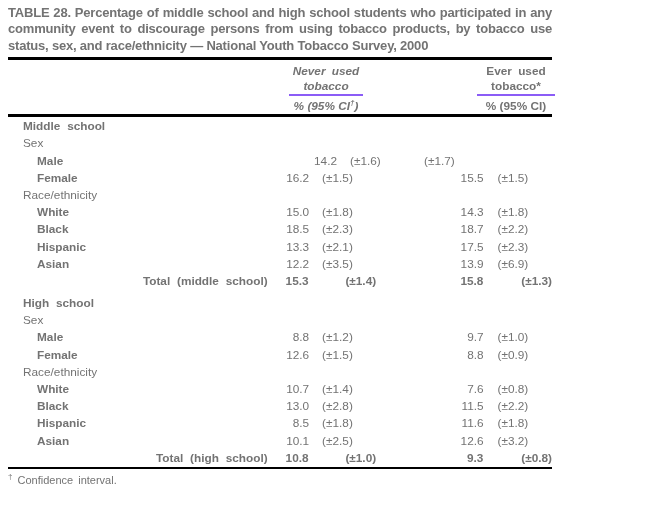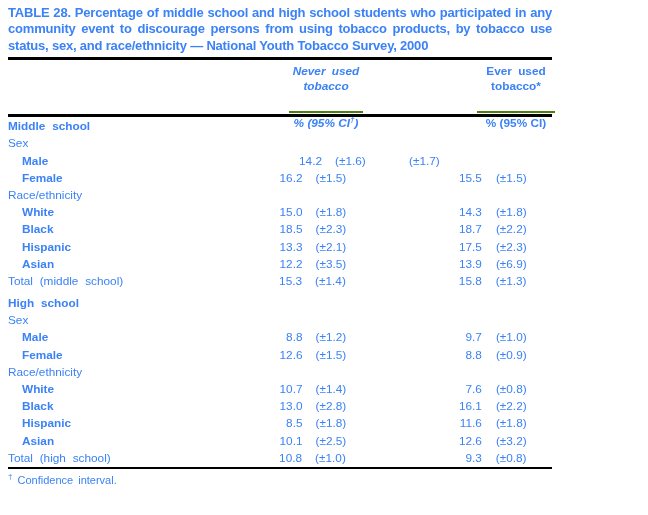--- a/index.html
+++ b/index.html
@@ -2,52 +2,52 @@
 <html><head>
 <meta charset="utf-8">
 <style>
   html, body { margin: 0; padding: 0; background: #ffffff; }
   .page {
     position: relative;
     width: 560px;
     height: 515px;
     box-sizing: border-box;
     background: #ffffff;
-    color: #3b82f6;
+    color: #737373;
     font-family: "Liberation Sans", sans-serif;
     padding: 5px 8px 0 8px;
     overflow: hidden;
   }
   
   .title { font-weight: bold; font-size: 13px; line-height: 16.4px; letter-spacing: -0.2px; }
   .title-line { text-align: justify; text-align-last: justify; }
   .title-line:last-child { text-align-last: left; }
   
   .rule { background: #000000; width: 100%; }
   .rule.thick { height: 3px; }
   .rule.bottom { height: 2.5px; }
   .rule.top-rule { margin-top: 3px; }
   
   .header { position: relative; height: 54px; font-weight: bold; font-size: 11.8px; }
   .spanner { position: absolute; top: 4px; text-align: center; white-space: nowrap; }
   .spanner-never { left: 258px; width: 120px; font-style: italic; }
   .spanner-ever  { left: 448px; width: 120px; }
   .sp-line { line-height: 14.5px; word-spacing: 3px; }
-  .underlined { display: inline-block; border-bottom: 2px solid #4d7c0f; padding: 0 14px 18px 14px; }
+  .underlined { display: inline-block; border-bottom: 2px solid #8b5cf6; padding: 0 14px 1px 14px; }
   .sp-ci { margin-top: 3px; line-height: 14px; }
   .sp-ci sup { font-size: 8px; line-height: 0; }
   
   .rows { padding-top: 1px; }
   .row { display: flex; height: 17.2px; line-height: 17.2px; font-size: 11.8px; white-space: nowrap; }
   .row.gap { margin-top: 5px; }
   .cell { overflow: visible; }
-  .cell.label { width: 269px; word-spacing: 3.5px; }
+  .cell.label { width: 269px; word-spacing: 3.5px; margin-left: 15px; }
   .row.item .cell.label { padding-left: 14px; width: 255px; font-weight: bold; }
   .row.section .cell.label { font-weight: bold; }
-  .row.total .cell { font-weight: normal; }
+  .row.total .cell { font-weight: bold; text-align: right; }
   .cell.n1 { width: 45px; text-align: right; }
   .cell.c1 { width: 73px; padding-left: 13px; box-sizing: border-box; }
   .cell.n2 { width: 118px; text-align: right; }
   .cell.c2 { width: 74px; padding-left: 14px; box-sizing: border-box; }
   
   .footnotes { margin-top: 4px; font-size: 11px; line-height: 15.5px; word-spacing: 2px; }
   .footnote .it { font-style: italic; }
   .footnote .marker-sup { font-size: 8px; vertical-align: super; line-height: 0; }
 </style>
 </head>
@@ -187,21 +187,21 @@
     <div class="cell label">White</div>
     <div class="cell n1">10.7</div>
     <div class="cell c1">(±1.4)</div>
     <div class="cell n2">7.6</div>
     <div class="cell c2">(±0.8)</div>
   </div>
       <div class="row item">
     <div class="cell label">Black</div>
     <div class="cell n1">13.0</div>
     <div class="cell c1">(±2.8)</div>
-    <div class="cell n2">16.1</div>
+    <div class="cell n2">11.5</div>
     <div class="cell c2">(±2.2)</div>
   </div>
       <div class="row item">
     <div class="cell label">Hispanic</div>
     <div class="cell n1">8.5</div>
     <div class="cell c1">(±1.8)</div>
     <div class="cell n2">11.6</div>
     <div class="cell c2">(±1.8)</div>
   </div>
       <div class="row item">

